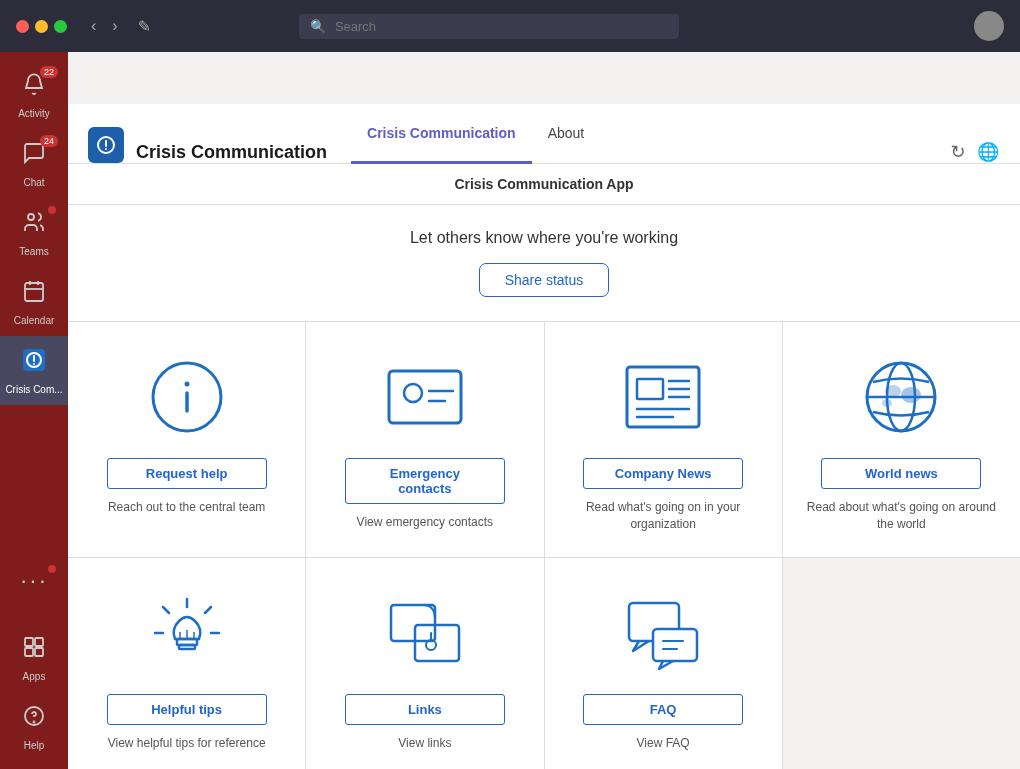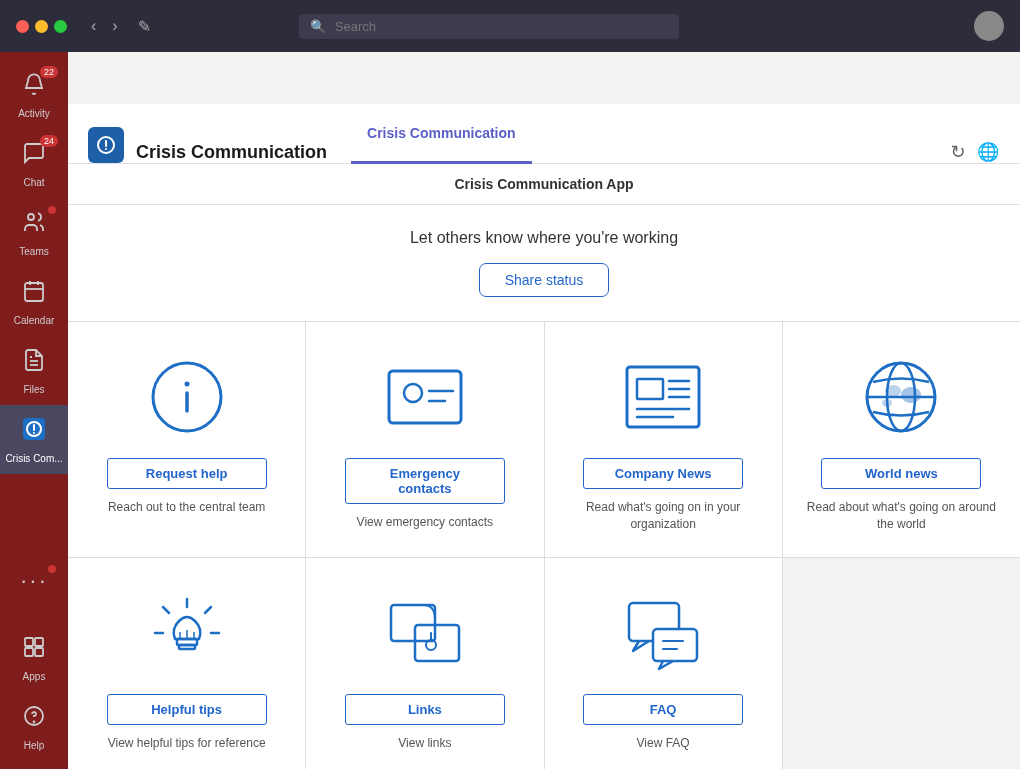--- a/index.html
+++ b/index.html
@@ -312,32 +312,20 @@
           <rect x="3" y="4" width="18" height="18" rx="2"></rect>
           <line x1="16" y1="2" x2="16" y2="6"></line>
           <line x1="8" y1="2" x2="8" y2="6"></line>
           <line x1="3" y1="10" x2="21" y2="10"></line>
         </svg>
       </div>
       <span class="label">Calendar</span>
     </div>
 
 
-    <div class="sidebar-item">
-      <div class="icon-wrap">
-        <svg width="24" height="24" viewBox="0 0 24 24" fill="none" stroke="#ccc" stroke-width="1.8">
-          <path d="M14 2H6a2 2 0 00-2 2v16a2 2 0 002 2h12a2 2 0 002-2V8z"></path>
-          <polyline points="14 2 14 8 20 8"></polyline>
-          <line x1="16" y1="13" x2="8" y2="13"></line>
-          <line x1="16" y1="17" x2="8" y2="17"></line>
-          <polyline points="10 9 9 9 8 9"></polyline>
-        </svg>
-      </div>
-      <span class="label">Files</span>
-    </div>
 
     <div class="sidebar-item active">
       <div class="icon-wrap">
         <svg width="26" height="26" viewBox="0 0 26 26" fill="none">
           <rect x="2" y="2" width="22" height="22" rx="4" fill="#1d6ec5"></rect>
           <circle cx="13" cy="13" r="7" stroke="white" stroke-width="2" fill="none"></circle>
           <line x1="13" y1="9" x2="13" y2="14" stroke="white" stroke-width="2" stroke-linecap="round"></line>
           <circle cx="13" cy="17" r="1" fill="white"></circle>
         </svg>
       </div>
@@ -380,20 +368,21 @@
       <div class="app-icon">
         <svg width="22" height="22" viewBox="0 0 22 22" fill="none">
           <circle cx="11" cy="11" r="8" stroke="white" stroke-width="2"></circle>
           <line x1="11" y1="7" x2="11" y2="12" stroke="white" stroke-width="2" stroke-linecap="round"></line>
           <circle cx="11" cy="15" r="1" fill="white"></circle>
         </svg>
       </div>
       <span class="app-title">Crisis Communication</span>
       <div class="tabs">
         <div class="tab active">Crisis Communication</div>
+        <div class="tab">About</div>
       </div>
       <div class="header-actions">
         <button class="header-icon-btn" title="Refresh">↻</button>
         <button class="header-icon-btn" title="Globe">🌐</button>
       </div>
     </div>
 
     <div class="content-area">
       <div class="content-header-bar">Crisis Communication App</div>
 

